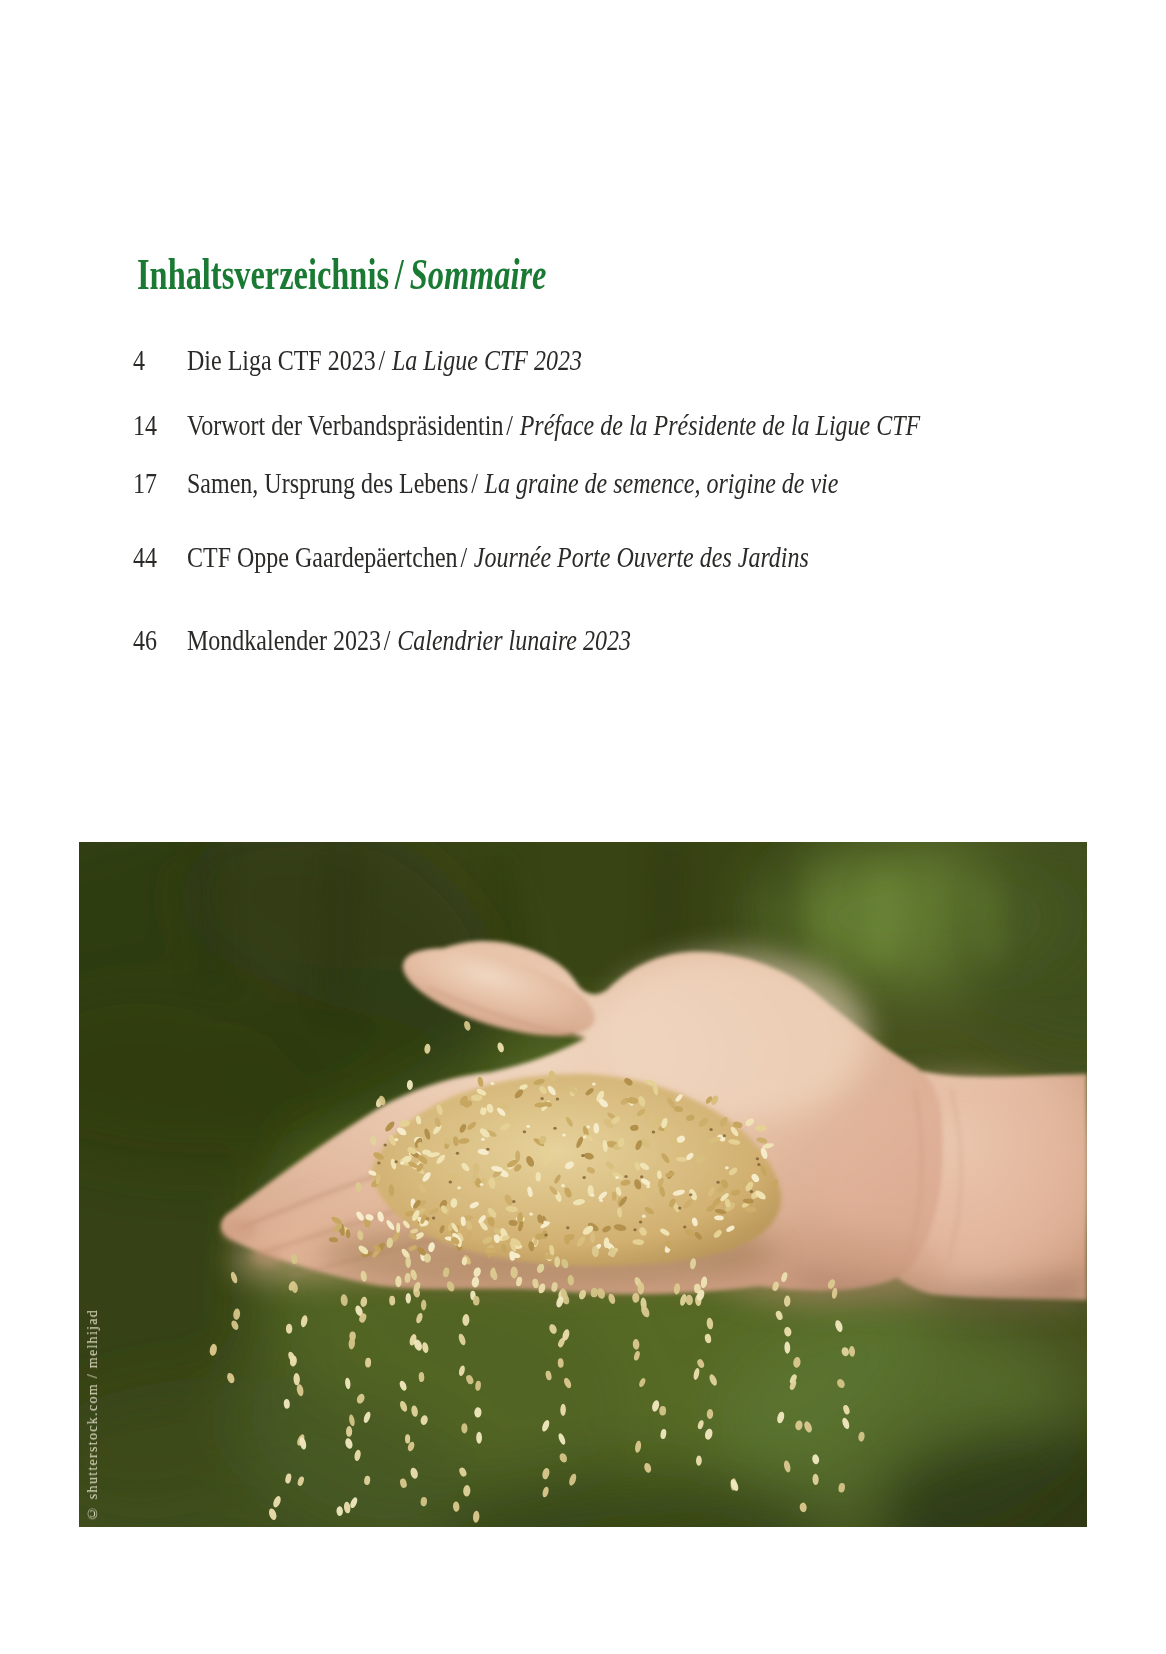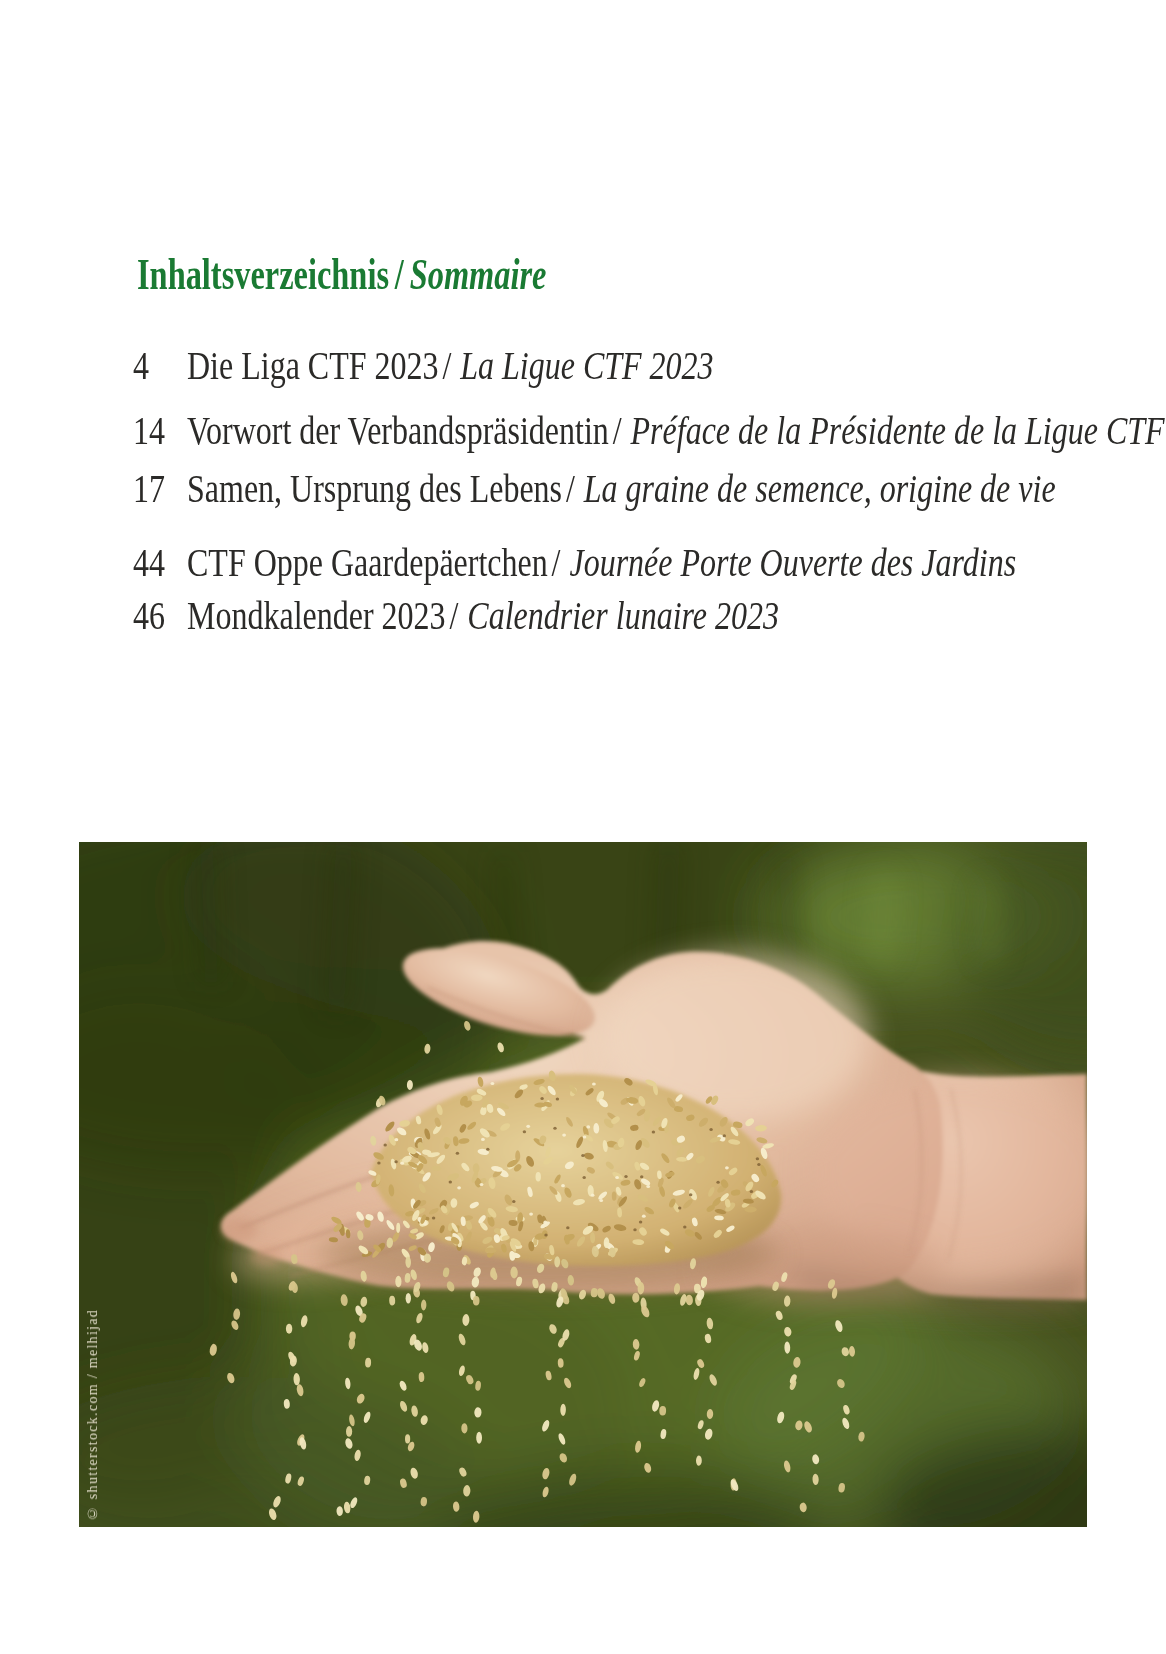--- a/index.html
+++ b/index.html
@@ -17,33 +17,33 @@
     color:var(--green,#1a7a33);
     transform:scaleX(0.72);transform-origin:0 0;
     letter-spacing:0;
   }
   .heading .sep{margin:0 0.18em;}
   .heading .fr{font-style:italic;}
 
   
   .toc-row{
     position:absolute;left:133px;white-space:nowrap;
-    font-size:40px;color:var(--ink,#2b2a28);line-height:1.2;
+    font-size:30px;color:var(--ink,#2b2a28);line-height:1.2;
   }
   .toc-row .num{
     display:inline-block;width:54px;
     transform:scaleX(0.8);transform-origin:0 0;
   }
   .toc-row .titles{
     display:inline-block;
     transform:scaleX(0.8);transform-origin:0 0;
   }
   .toc-row .sep{margin:0 0.28em 0 0.12em;}
   .toc-row .fr{font-style:italic;}
-  #row0{top:342px;} #row1{top:407px;} #row2{top:465px;} #row3{top:539px;} #row4{top:592px;}
+  #row0{top:342px;} #row1{top:407px;} #row2{top:465px;} #row3{top:539px;} #row4{top:622px;}
 
   
   .photo{
     position:absolute;left:79px;top:842px;width:1008px;height:685px;
     overflow:hidden;background:#47521f;
   }
   .photo svg{display:block;}
   .credit{
     position:absolute;left:6px;bottom:7px;
     writing-mode:vertical-rl;transform:rotate(180deg);

